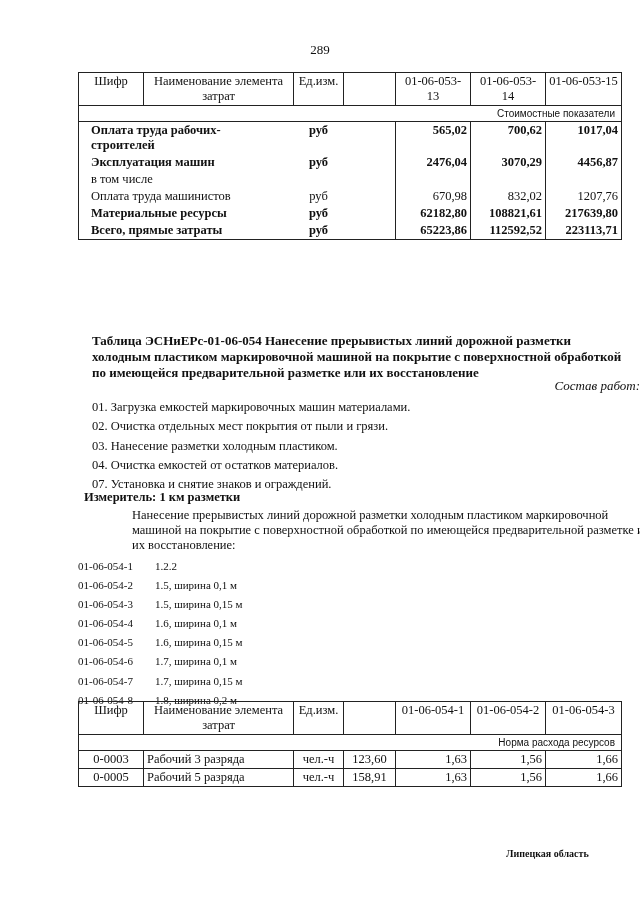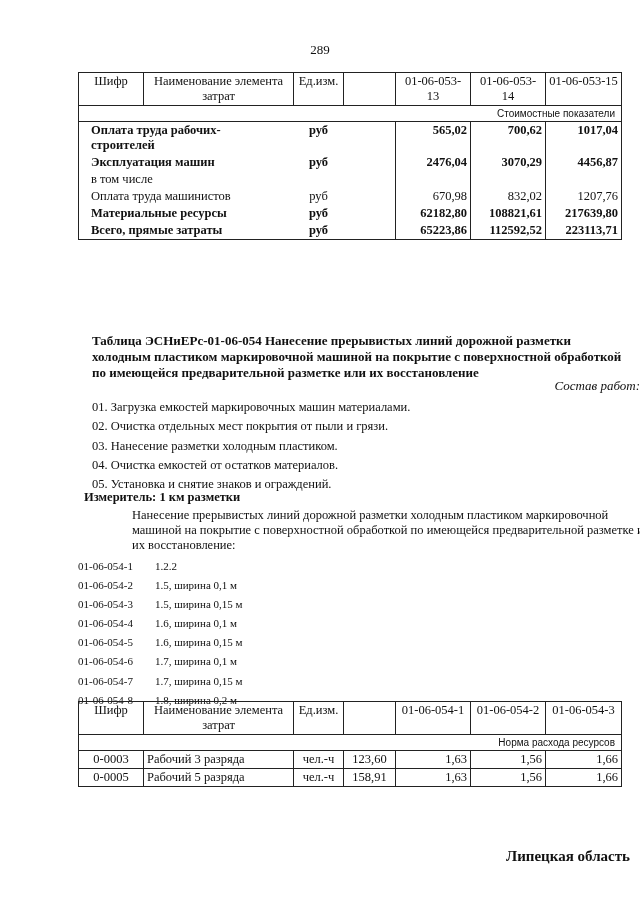--- a/index.html
+++ b/index.html
@@ -25,21 +25,21 @@
 
   .table-title { left: 92px; top: 333px; width: 540px; font-weight: bold; font-size: 13px; line-height: 16px; }
   .comp-title { left: 0; top: 378px; width: 640px; text-align: right; font-style: italic; font-size: 13px; }
   .work-list { left: 92px; top: 398px; font-size: 12.5px; }
   .work-list div { height: 19.3px; line-height: 19px; }
   .meter { left: 84px; top: 490px; font-weight: bold; font-size: 12.5px; }
   .desc { left: 92px; top: 508px; width: 525px; font-size: 12.5px; line-height: 15px; margin-left: 40px; }
   .variants { left: 78px; top: 557px; font-size: 11px; }
   .variants .row { height: 19.1px; line-height: 19px; white-space: nowrap; }
   .variants .code { display: inline-block; width: 77px; }
-  .footer-region { left: 506px; top: 848px; font-size: 15px; font-weight: bold; font-family: "Liberation Serif", serif; }
+  .footer-region { left: 506px; top: 848px; font-size: 10px; font-weight: bold; font-family: "Liberation Serif", serif; }
 </style>
 </head>
 <body>
 
 <div class="abs page-number">289</div>
 
 <table id="t1" class="grid">
   <colgroup>
     <col style="width:65px">
       <col style="width:150px">
@@ -113,21 +113,21 @@
 </tbody>
   </table>
 
 <div class="abs table-title">Таблица  ЭСНиЕРс-01-06-054  Нанесение прерывистых линий дорожной разметки холодным пластиком маркировочной машиной на покрытие с поверхностной обработкой по имеющейся предварительной разметке или их восстановление</div>
 <div class="abs comp-title">Состав работ:</div>
 <div class="abs work-list">
   <div>01. Загрузка емкостей маркировочных машин материалами.</div>
   <div>02. Очистка отдельных мест покрытия от пыли и грязи.</div>
   <div>03. Нанесение разметки холодным пластиком.</div>
   <div>04. Очистка емкостей от остатков материалов.</div>
-  <div>05. Установка и снятие знаков и ограждений.</div>
+  <div>07. Установка и снятие знаков и ограждений.</div>
 </div>
 <div class="abs meter">Измеритель: 1 км разметки</div>
 <div class="abs desc">Нанесение прерывистых линий дорожной разметки холодным пластиком маркировочной машиной на покрытие с поверхностной обработкой по имеющейся предварительной разметке или их восстановление:</div>
 <div class="abs variants">
   <div class="row"><span class="code">01-06-054-1</span><span>1.2.2</span></div>
   <div class="row"><span class="code">01-06-054-2</span><span>1.5, ширина 0,1 м</span></div>
   <div class="row"><span class="code">01-06-054-3</span><span>1.5, ширина 0,15 м</span></div>
   <div class="row"><span class="code">01-06-054-4</span><span>1.6, ширина 0,1 м</span></div>
   <div class="row"><span class="code">01-06-054-5</span><span>1.6, ширина 0,15 м</span></div>
   <div class="row"><span class="code">01-06-054-6</span><span>1.7, ширина 0,1 м</span></div>

